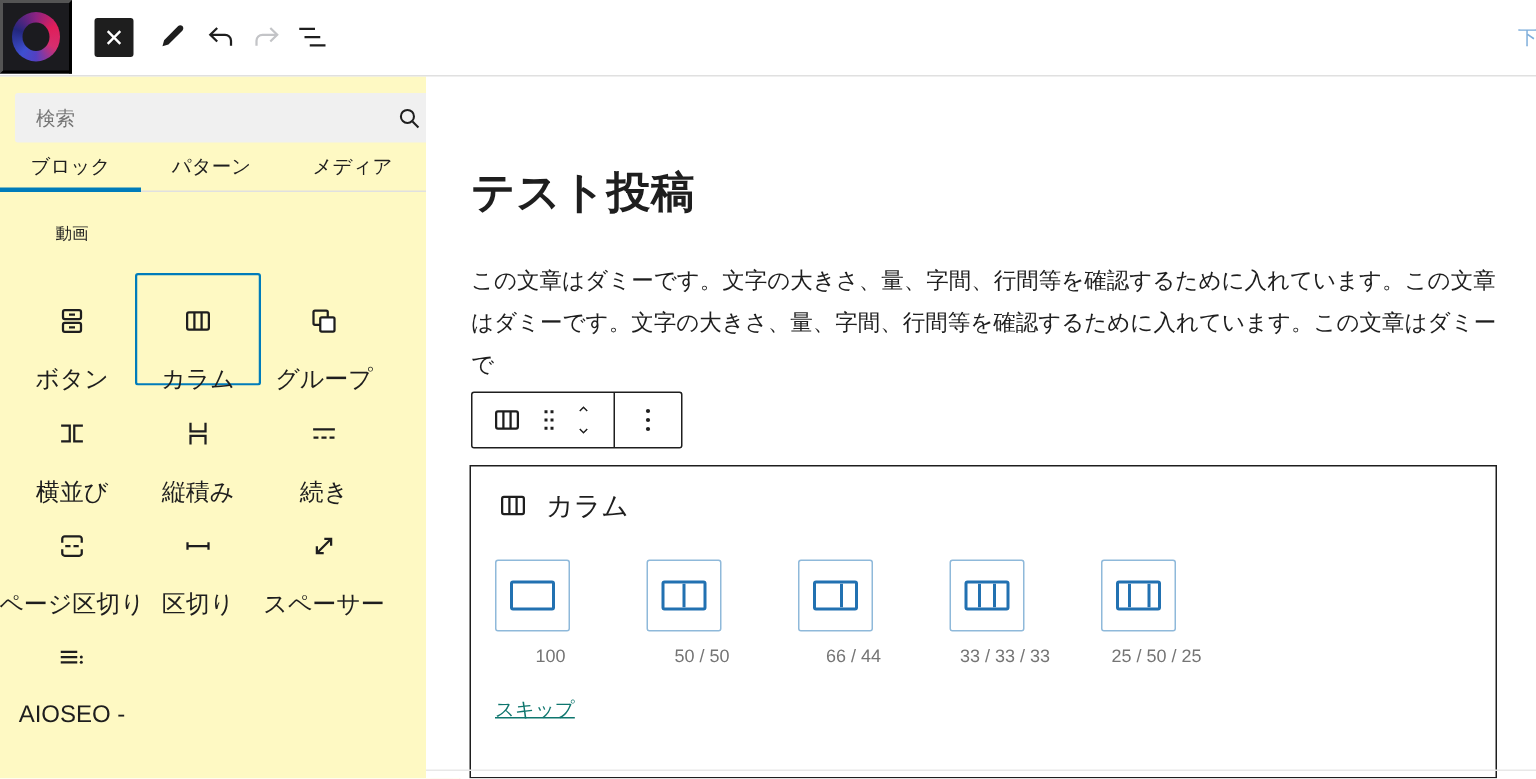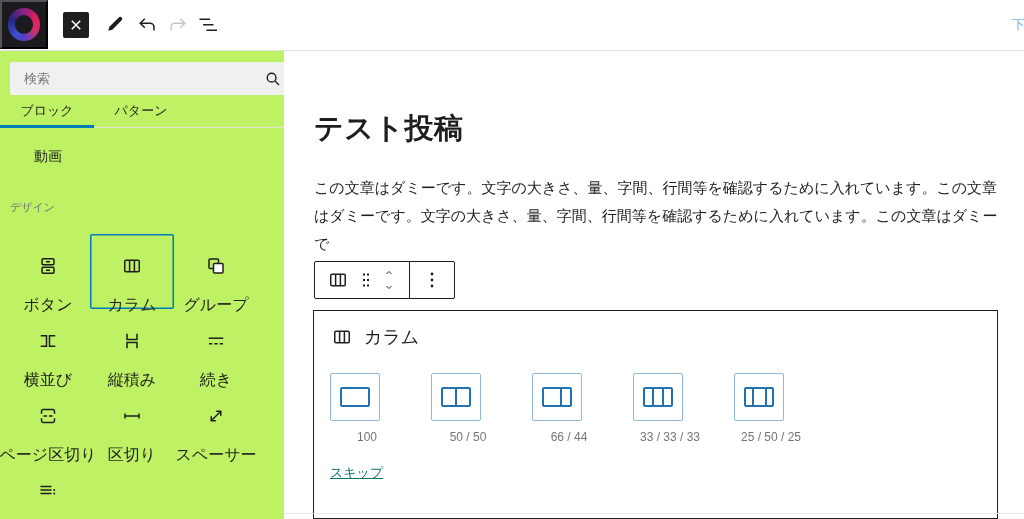--- a/index.html
+++ b/index.html
@@ -18,35 +18,35 @@
   .tb-btn{width:24px;height:24px;border:none;background:none;padding:0;display:flex;
           align-items:center;justify-content:center;color:#1e1e1e;cursor:pointer}
   .tb-btn svg{width:24px;height:24px}
   .close-btn{width:26px;height:26px;background:#1e1e1e;border-radius:2px;margin-left:15px;flex:none}
   .ml13{margin-left:13px}.ml9{margin-left:9px}.ml7{margin-left:7px}.ml6{margin-left:6px}
   .disabled{color:#c3c4c7}
   .save-draft{margin-left:auto;width:12px;overflow:hidden;white-space:nowrap;font-size:13px;
               color:#7faedb;flex:none;text-decoration:none;cursor:pointer}
 
   
-  #sidebar{position:absolute;top:50px;left:0;width:307px;bottom:0;background:#bef264;
+  #sidebar{position:absolute;top:50px;left:0;width:307px;bottom:0;background:#fef9c3;
            border-right:1px solid #e0e0e0;box-sizing:border-box}
   .search-box{position:absolute;top:12px;left:10px;right:14px;height:33px;background:#f0f0f0;
               border-radius:2px;display:flex;align-items:center;padding:0 8px 0 12px;box-sizing:border-box}
   .search-box input{flex:1;border:none;background:transparent;outline:none;font-size:13px;
                     color:#1e1e1e;font-family:inherit;min-width:0}
   .search-box input::placeholder{color:#757575;opacity:1}
   .search-box .sicon{color:#1e1e1e;display:flex}
   .search-box .sicon svg{width:22px;height:22px}
   #tabs{position:absolute;top:45px;left:0;right:0;height:32px;display:flex;border-bottom:1px solid #e0e0e0}
   .tab{flex:none;width:94px;border:none;background:none;font-size:13px;color:#1e1e1e;
        padding:0;position:relative;cursor:pointer}
   .tab.active::after{content:"";position:absolute;left:0;right:0;bottom:-1px;height:3px;background:#007cba}
   .list{position:absolute;top:83px;left:0;right:19px;bottom:0;overflow:hidden}
-  .partial-item{display:block;margin:15px 0 0 6px;width:84px;font-size:14px;
+  .partial-item{display:block;margin:15px 0 0 6px;width:84px;font-size:11px;
                 background:none;border:none;color:#1e1e1e;padding:0;cursor:pointer}
   .section-heading{margin:34px 0 0 10px;font-size:11px;color:#757575}
   #block-grid{margin-top:19px;padding-left:6px;display:grid;grid-template-columns:repeat(3,84px)}
   .block-item{height:75px;display:flex;flex-direction:column;align-items:center;padding:20px 0 0;
               box-sizing:border-box;background:none;border:none;border-radius:2px;cursor:pointer;color:#1e1e1e}
   .block-item.selected{box-shadow:inset 0 0 0 1.5px #007cba}
   .bi-icon{display:flex}.bi-icon svg{width:24px;height:24px}
   .bi-label{font-size:16px;margin-top:17px;white-space:nowrap;color:#1e1e1e}
   .scrollbar{position:absolute;top:83px;right:4px;width:15px;bottom:0;background:#f2f2f2}
   .scroll-up{width:0;height:0;border-left:4.5px solid transparent;border-right:4.5px solid transparent;
@@ -142,26 +142,26 @@
     <span class="sicon">
         <svg viewBox="0 0 24 24" fill="none" stroke="currentColor" stroke-width="1.5">
           <circle cx="10.5" cy="10.5" r="4.75"></circle>
           <path d="M14.2 14.2l4.3 4.3"></path>
         </svg>
       </span>
   </div>
   <nav id="tabs">
       <button class="tab active">ブロック</button>
       <button class="tab">パターン</button>
+      <button class="tab">メディア</button>
     </nav>
   <div class="list">
     <button class="partial-item">
       <span>動画</span>
     </button>
-    <div class="section-heading">デザイン</div>
     <div id="block-grid">
         <button class="block-item">
           <span class="bi-icon">
             <svg viewBox="0 0 24 24" fill="none" stroke="currentColor" stroke-width="1.5">
               <rect x="6" y="4.75" width="12" height="6" rx="1.2"></rect>
               <path d="M10 7.75h4"></path>
               <rect x="6" y="13.25" width="12" height="6" rx="1.2"></rect>
               <path d="M10 16.25h4"></path>
             </svg>
           </span>

